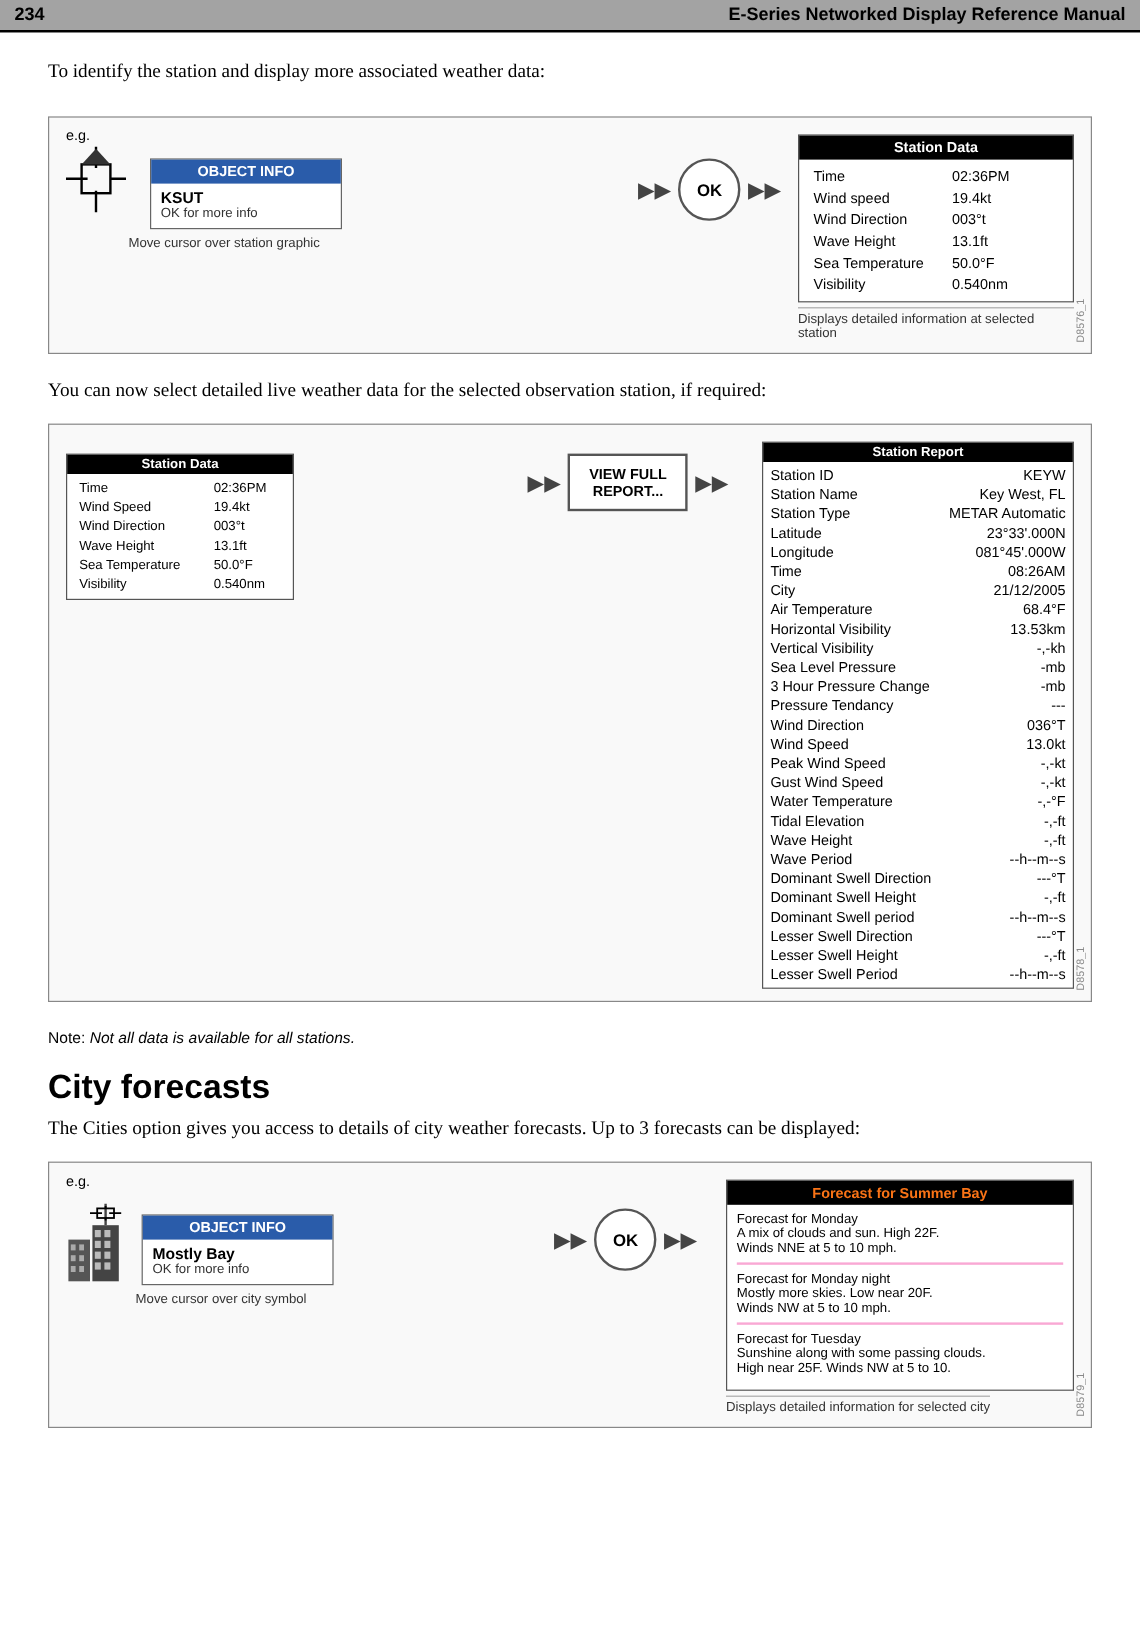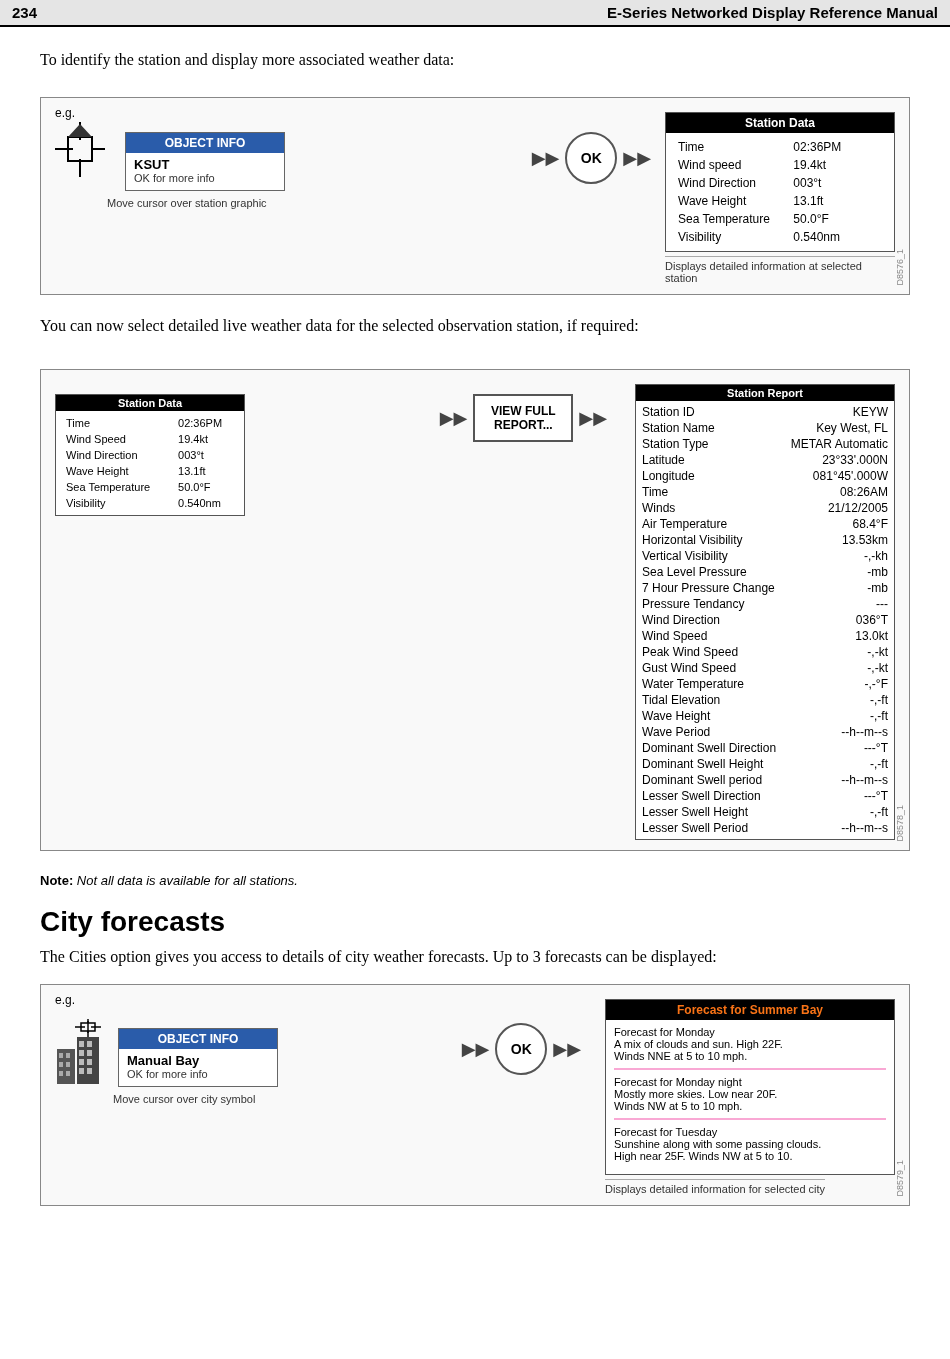--- a/index.html
+++ b/index.html
@@ -12,21 +12,21 @@
       color: #000;
     }
 
     
     .page-header {
       display: flex;
       justify-content: space-between;
       align-items: center;
       border-bottom: 2px solid #000;
       padding: 4px 12px;
-      background: #e5e5e5;
+      background: #a3a3a3;
     }
     .page-number {
       font-size: 15px;
       font-weight: bold;
     }
     .page-title {
       font-size: 15px;
       font-weight: bold;
     }
 
@@ -225,21 +225,21 @@
       font-size: 12px;
     }
     .station-report-row .label { min-width: 130px; }
     .station-report-row .value { text-align: right; }
 
     
     .note-line {
       margin: 10px 0 18px 0;
       font-size: 13px;
     }
-    .note-bold { font-weight: bold; text-align: right; }
+    .note-bold { font-weight: normal; text-align: right; }
     .note-italic { font-style: italic; }
 
     
     .city-forecasts-title {
       font-size: 28px;
       font-weight: bold;
       margin-bottom: 10px;
     }
     .city-intro {
       font-size: 16px;
@@ -395,21 +395,21 @@
                 </tr>
               </tbody>
           </table>
         </div>
         <div class="diagram-caption-right" style="max-width:230px; margin-top:4px; border-top:1px solid #aaa; padding-top:3px;">Displays detailed information at selected station</div>
       </div>
     </div>
     <span class="d-number">D8576_1</span>
   </div>
 
-  <p class="section-intro" style="margin-bottom:34px;">You can now select detailed live weather data for the selected observation station, if required:</p>
+  <p class="section-intro" style="margin-bottom:18px;">You can now select detailed live weather data for the selected observation station, if required:</p>
 
   <div class="diagram-box" style="position:relative;">
     <div class="diagram-box-inner">
       <div class="left-col">
         <div class="station-data-panel-sm" style="margin-top:10px;">
           <div class="station-data-title-sm">Station Data</div>
           <table class="station-data-table-sm">
             <tbody id="station-data-rows-sm">
                 <tr>
                   <td>Time</td>
@@ -469,41 +469,41 @@
               </div>
               <div class="station-report-row">
                 <span class="label">Longitude</span>
                 <span class="value">081°45'.000W</span>
               </div>
               <div class="station-report-row">
                 <span class="label">Time</span>
                 <span class="value">08:26AM</span>
               </div>
               <div class="station-report-row">
-                <span class="label">Winds</span>
+                <span class="label">City</span>
                 <span class="value">21/12/2005</span>
               </div>
               <div class="station-report-row">
                 <span class="label">Air Temperature</span>
                 <span class="value">68.4°F</span>
               </div>
               <div class="station-report-row">
                 <span class="label">Horizontal Visibility</span>
                 <span class="value">13.53km</span>
               </div>
               <div class="station-report-row">
                 <span class="label">Vertical Visibility</span>
                 <span class="value">-,-kh</span>
               </div>
               <div class="station-report-row">
                 <span class="label">Sea Level Pressure</span>
                 <span class="value">-mb</span>
               </div>
               <div class="station-report-row">
-                <span class="label">7 Hour Pressure Change</span>
+                <span class="label">3 Hour Pressure Change</span>
                 <span class="value">-mb</span>
               </div>
               <div class="station-report-row">
                 <span class="label">Pressure Tendancy</span>
                 <span class="value">---</span>
               </div>
               <div class="station-report-row">
                 <span class="label">Wind Direction</span>
                 <span class="value">036°T</span>
               </div>
@@ -608,21 +608,21 @@
               <line x1="36" y1="8" x2="46" y2="8" stroke="#000" stroke-width="1.5"></line>
               <line x1="33" y1="2" x2="33" y2="4" stroke="#000" stroke-width="1.5"></line>
               <line x1="33" y1="12" x2="33" y2="14" stroke="#000" stroke-width="1.5"></line>
               <rect x="26" y="4" width="14" height="8" fill="none" stroke="#000" stroke-width="1.5"></rect>
             </svg>
           </div>
 
           <div class="object-info-panel">
             <div class="object-info-title">OBJECT INFO</div>
             <div class="object-info-body">
-              <div class="object-info-station">Manual Bay</div>
+              <div class="object-info-station">Mostly Bay</div>
               <div class="object-info-sub">OK for more info</div>
             </div>
           </div>
         </div>
         <div class="diagram-caption" style="margin-top:6px; margin-left:58px;">Move cursor over city symbol</div>
       </div>
 
       <div style="display:flex; align-items:center; gap:6px; margin-top:24px; margin-left:10px; margin-right:10px;">
         <span class="arrow">▶▶</span>
         <div class="ok-circle">

